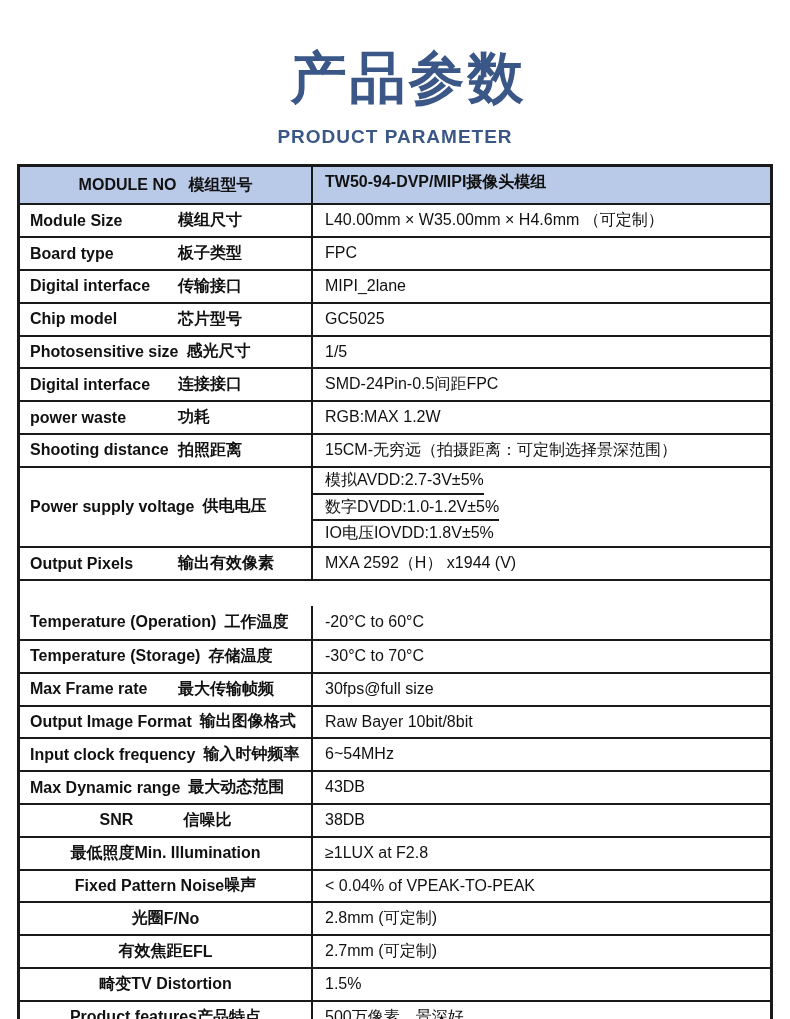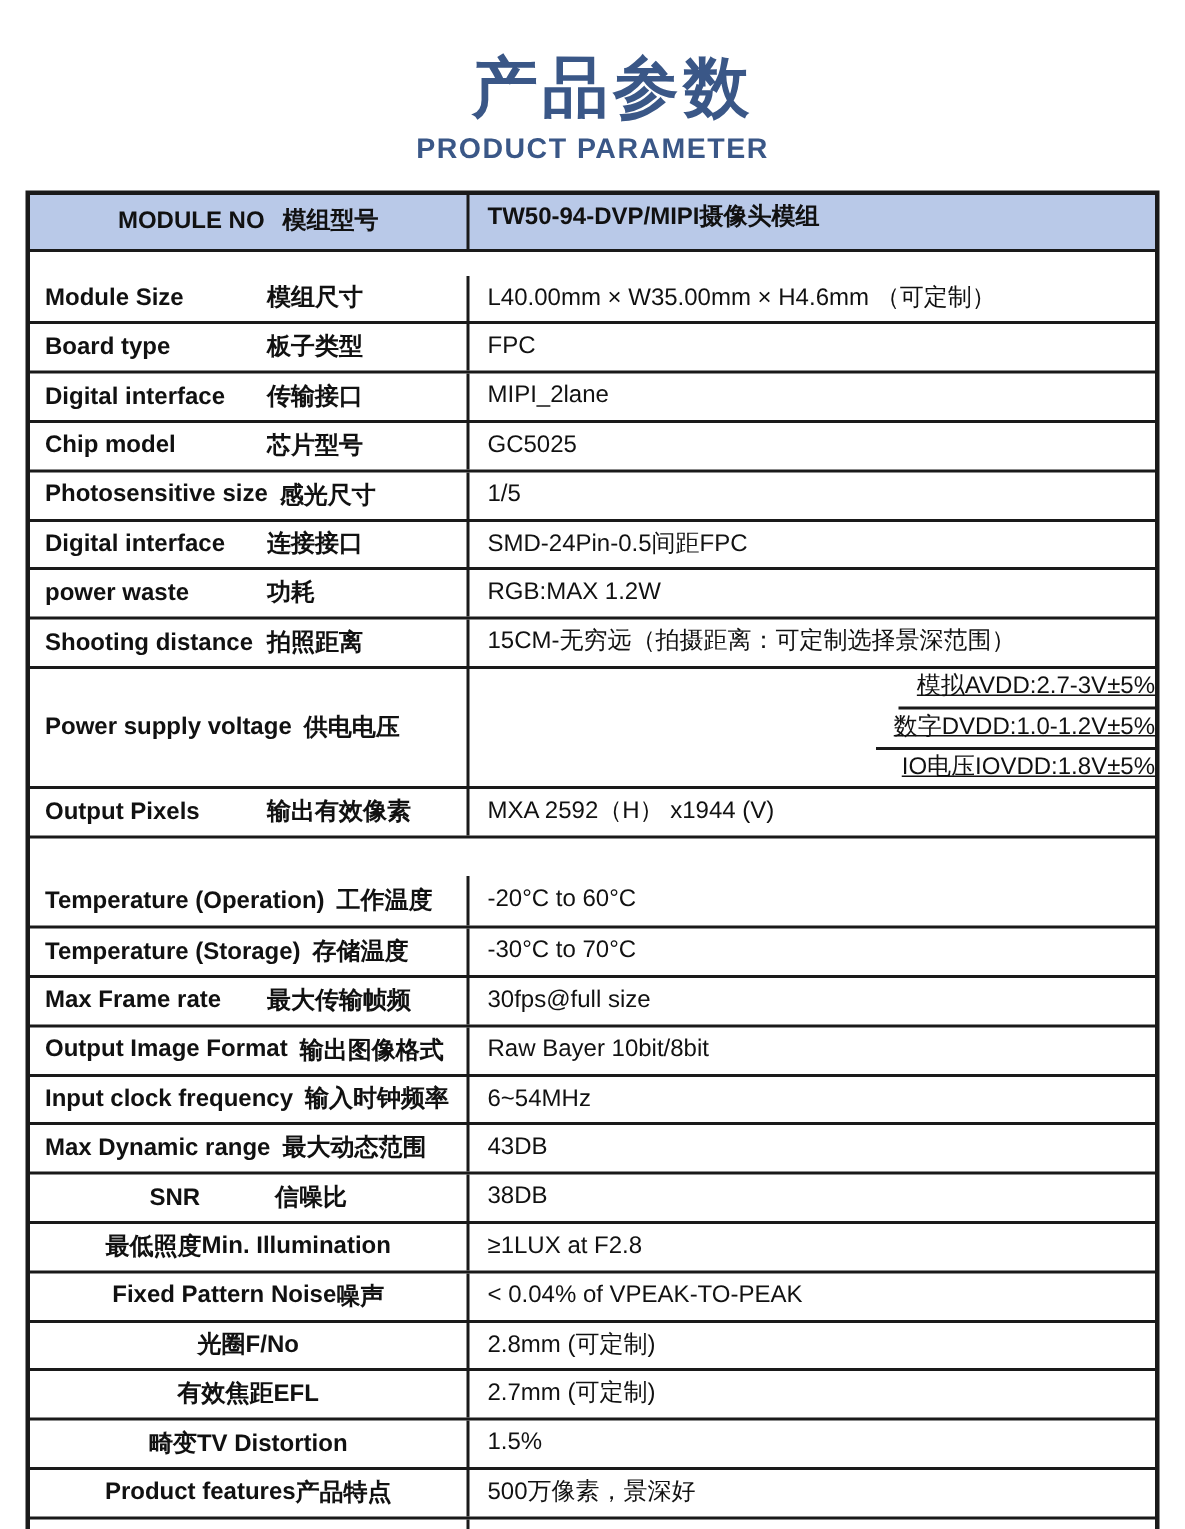--- a/index.html
+++ b/index.html
@@ -9,21 +9,21 @@
   }
   html,body{margin:0;padding:0;background:#ffffff;}
   body{
     width:790px;min-height:1019px;
     font-family:"Liberation Sans","DejaVu Sans",sans-serif;
     color:#111;
     -webkit-font-smoothing:antialiased;
   }
   .title-wrap{text-align:center;padding-top:30px;}
   .page-title{
-    margin:4px;font-size:44px;font-weight:700;letter-spacing:3px;
+    margin:16px;font-size:56px;font-weight:700;letter-spacing:3px;
     color:var(--title-color);line-height:1.15;padding-left:27px;
   }
   .page-subtitle{
     margin-top:3px;font-size:19px;font-weight:600;letter-spacing:1px;
     color:var(--title-color);
     text-align:center;
   }
   .spec-table{
     width:756px;margin:16px auto 0;
     border:3px solid var(--border);
@@ -61,21 +61,21 @@
   .label.centered{
     display:flex;align-items:center;justify-content:center;
     padding:2px 4px;
   }
   .cell.value{
     display:flex;align-items:center;
     padding:3px 26px 3px 12px;
     font-size:16px;line-height:1.55;
   }
   .cell.value.multi{
-    flex-direction:column;align-items:flex-end;padding:0;text-decoration:underline;
+    flex-direction:column;align-items:flex-start;padding:0;
   }
   .subrow{
     flex:1;display:flex;align-items:center;
     padding-left:12px;
     border-bottom:2px solid var(--border);
     min-height:23px;box-sizing:border-box;
   }
   .subrow:last-child{border-bottom:none;}
 </style>
 </head>
@@ -90,21 +90,21 @@
   <div class="row header-row">
     <div class="cell label">
       <span>MODULE NO</span>
       <span>模组型号</span>
     </div>
     <div class="cell value">
       <span>TW50-94-DVP/MIPI摄像头模组</span>
     </div>
   </div>
 
-<div class="row" style="min-height: 27px; margin-top: 16px;">
+<div class="row" style="min-height: 27px;">
       <div class="cell label grid">
         <span>Module Size</span>
         <span>模组尺寸</span>
       </div>
       <div class="cell value">L40.00mm × W35.00mm × H4.6mm （可定制）</div>
     </div>
     <div class="row" style="min-height: 24px;">
       <div class="cell label grid">
         <span>Board type</span>
         <span>板子类型</span>

